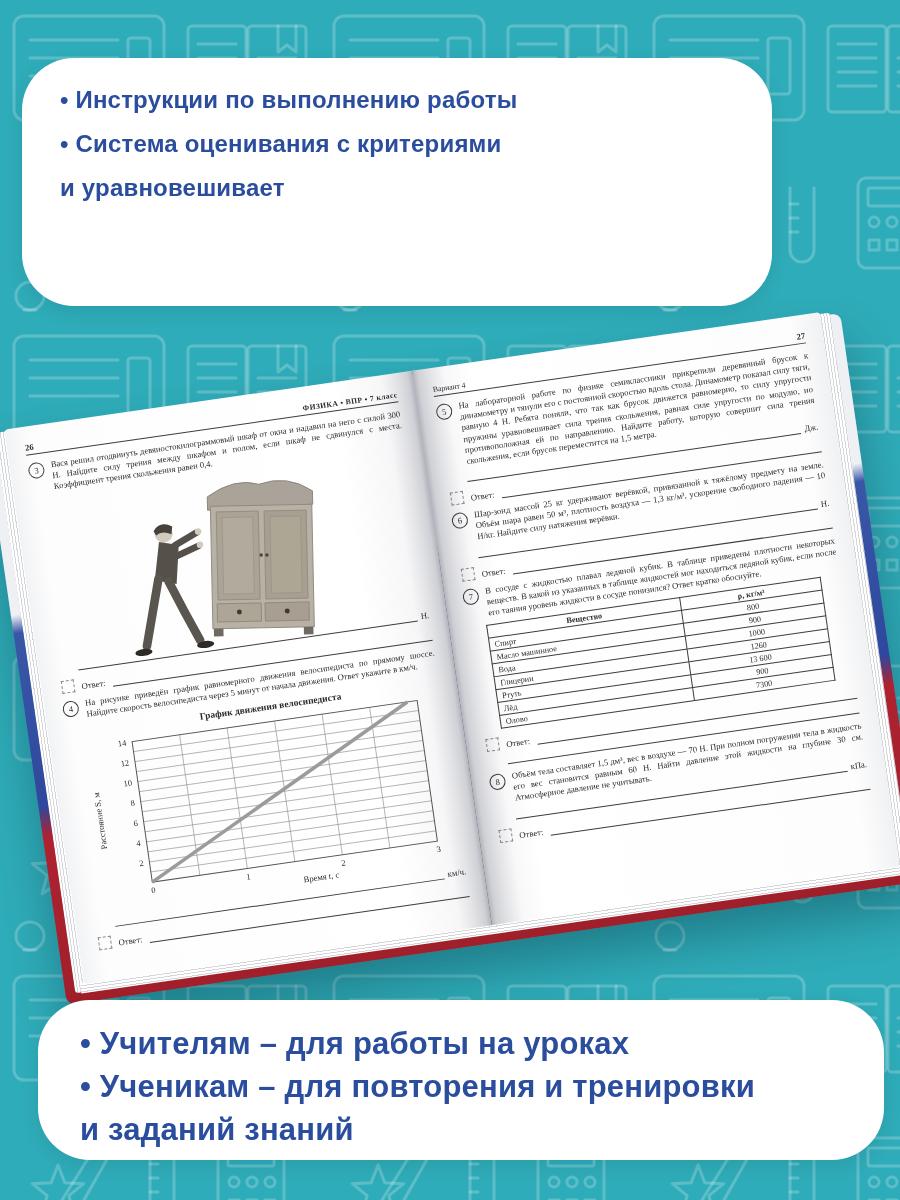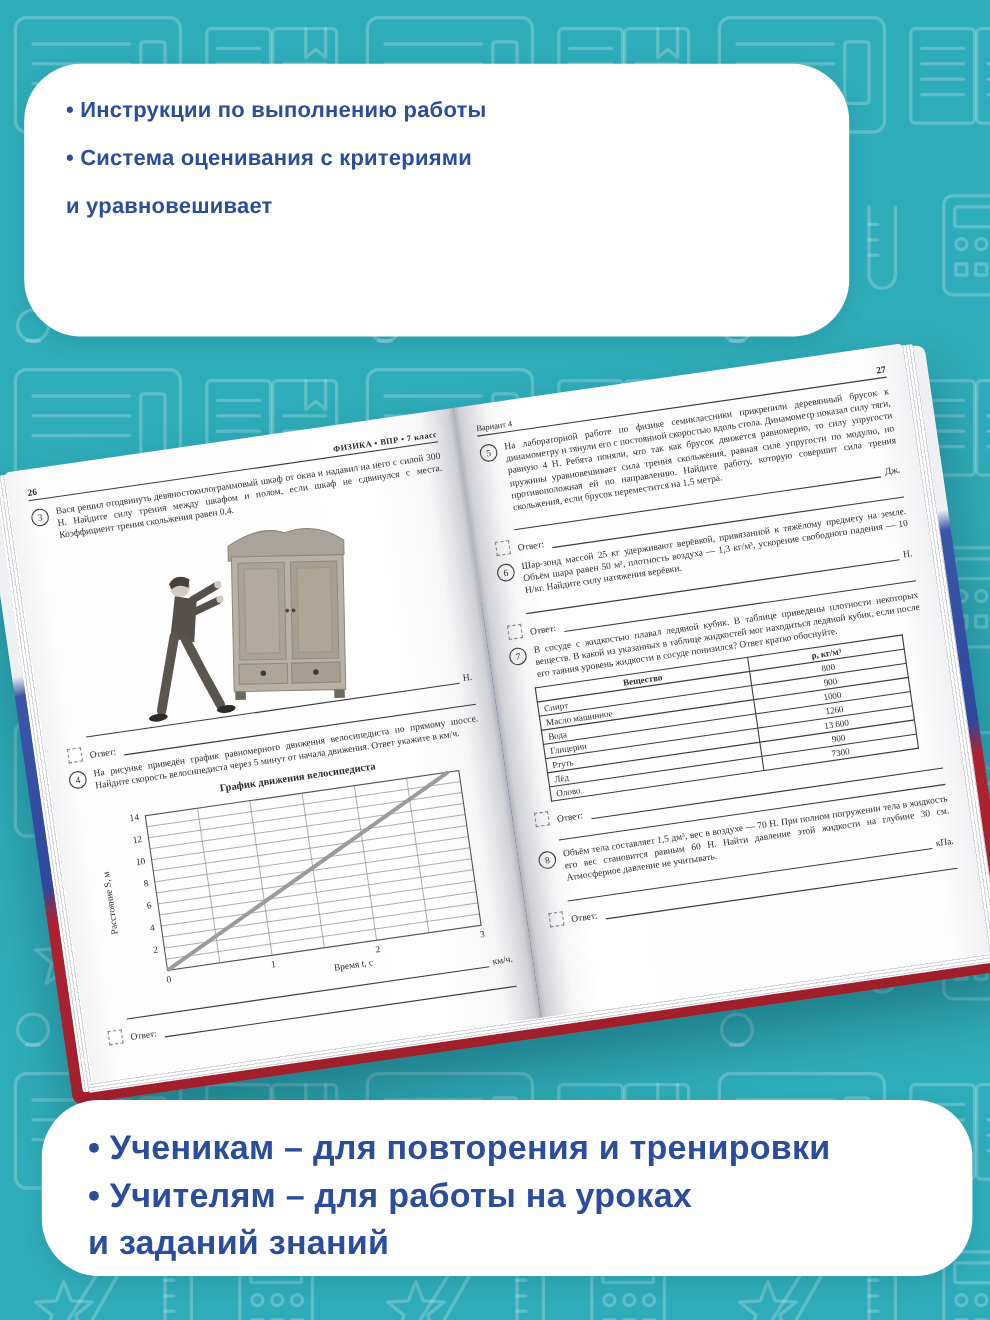--- a/index.html
+++ b/index.html
@@ -5,21 +5,21 @@
   html,body{margin:0;padding:0;background:#0d7f8c;}
   .stage{position:relative;width:900px;height:1200px;overflow:hidden;
          background:#2FACB9;font-family:"Liberation Sans",sans-serif;}
   .bgpattern{position:absolute;inset:0;z-index:0;}
 
   
   .promo-box{position:absolute;background:#ffffff;border-radius:52px;
              box-shadow:0 6px 18px rgba(0,40,50,.10);z-index:3;}
   .promo-top{left:22px;top:58px;width:750px;height:248px;padding:20px 20px 0 38px;box-sizing:border-box;}
   .promo-bottom{left:38px;top:1000px;width:846px;height:160px;padding:22px 10px 0 42px;box-sizing:border-box;}
-  .promo-line{color:#2b4d9d;font-weight:bold;font-size:20px;line-height:44px;
+  .promo-line{color:#2b4d9d;font-weight:bold;font-size:24px;line-height:44px;
               letter-spacing:.2px;white-space:nowrap;}
   .promo-bottom .promo-line{font-size:31px;line-height:43px;}
 
   
   .book{position:absolute;left:40px;top:368px;width:824px;height:560px;
         transform:rotate(-8.2deg);z-index:2;}
   .cover{position:absolute;left:-20px;right:-20px;top:4px;bottom:-18px;border-radius:8px;
          background:linear-gradient(178deg,#eef0f4 0%,#eef0f4 30%,#3a57a7 33%,#2f479c 62%,#ae2231 67%,#9e1f2a 100%);
          box-shadow:0 26px 48px rgba(0,30,40,.32);}
   .deckle{position:absolute;background:repeating-linear-gradient(90deg,#ffffff 0 2px,#d4d6da 2px 3px);}
@@ -343,18 +343,18 @@
           <span class="anslabel">Ответ:</span>
           <div class="blank"></div>
         </div>
       </div>
     </div>
 
     <div class="gutter"></div>
   </div>
 
   <div class="promo-box promo-bottom">
+    <div class="promo-line">• Учителям – для работы на уроках</div>
     <div class="promo-line">• Ученикам – для повторения и тренировки</div>
-    <div class="promo-line">• Учителям – для работы на уроках</div>
     <div class="promo-line">и заданий знаний</div>
   </div>
 
 </div>
 
 </body></html>

